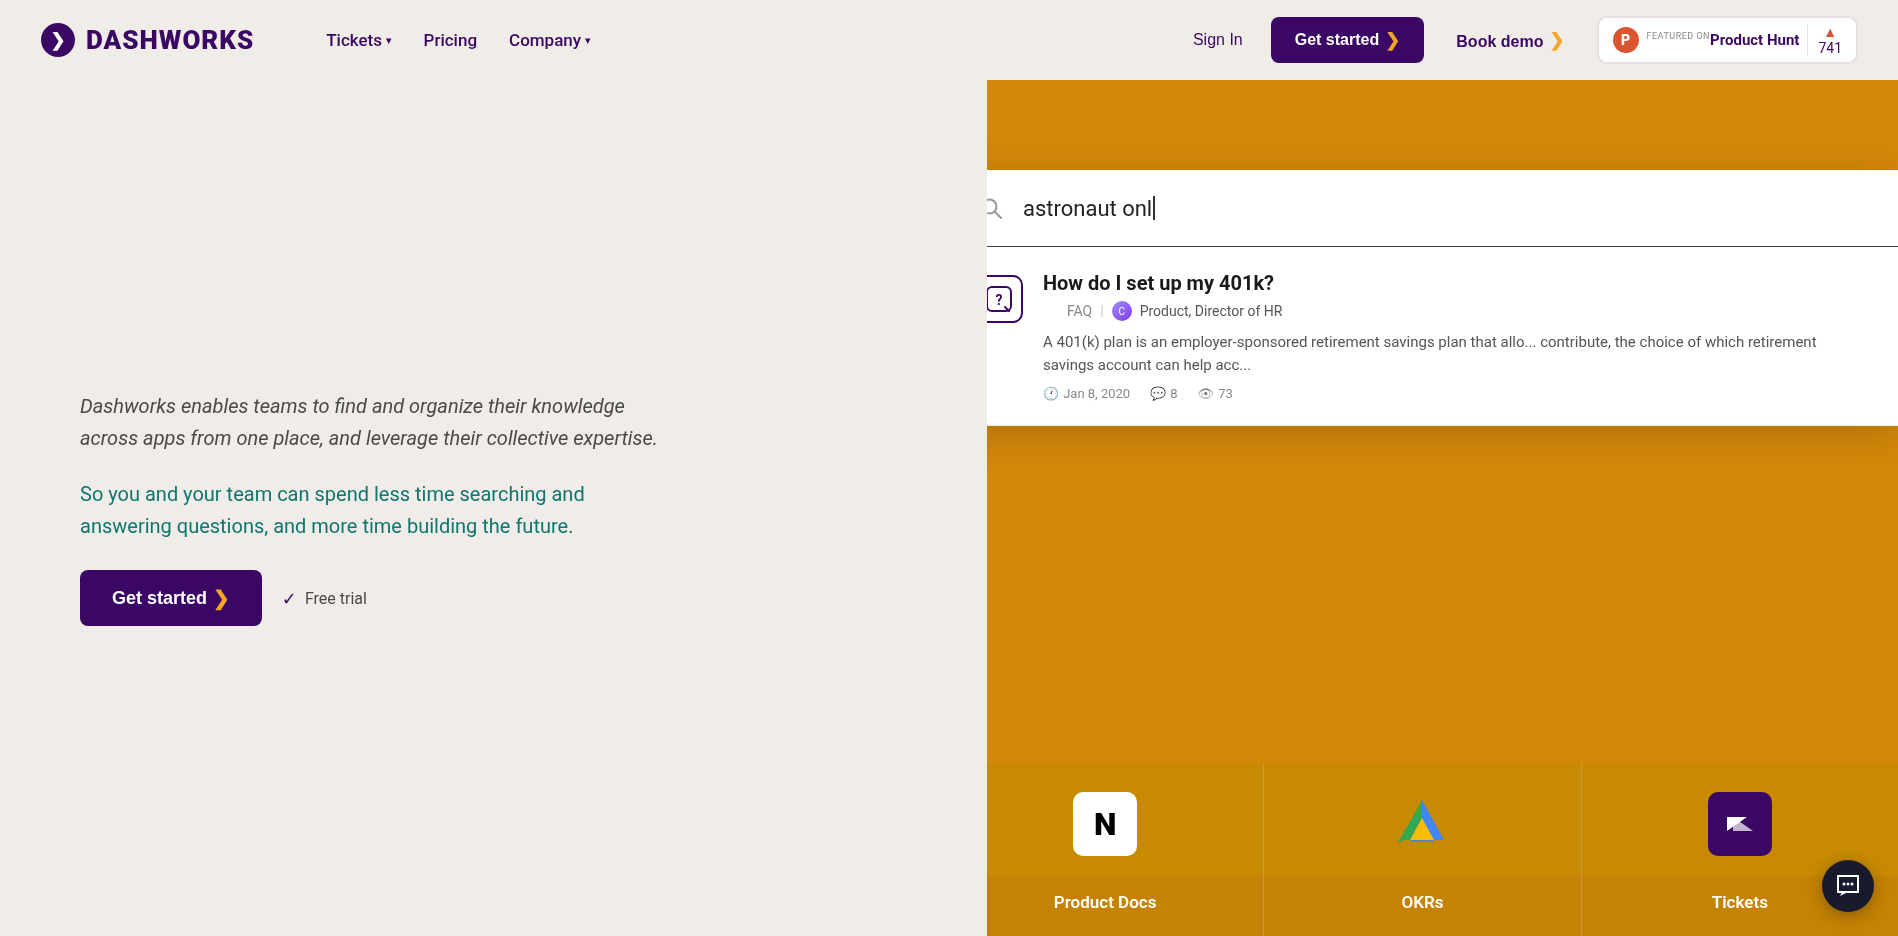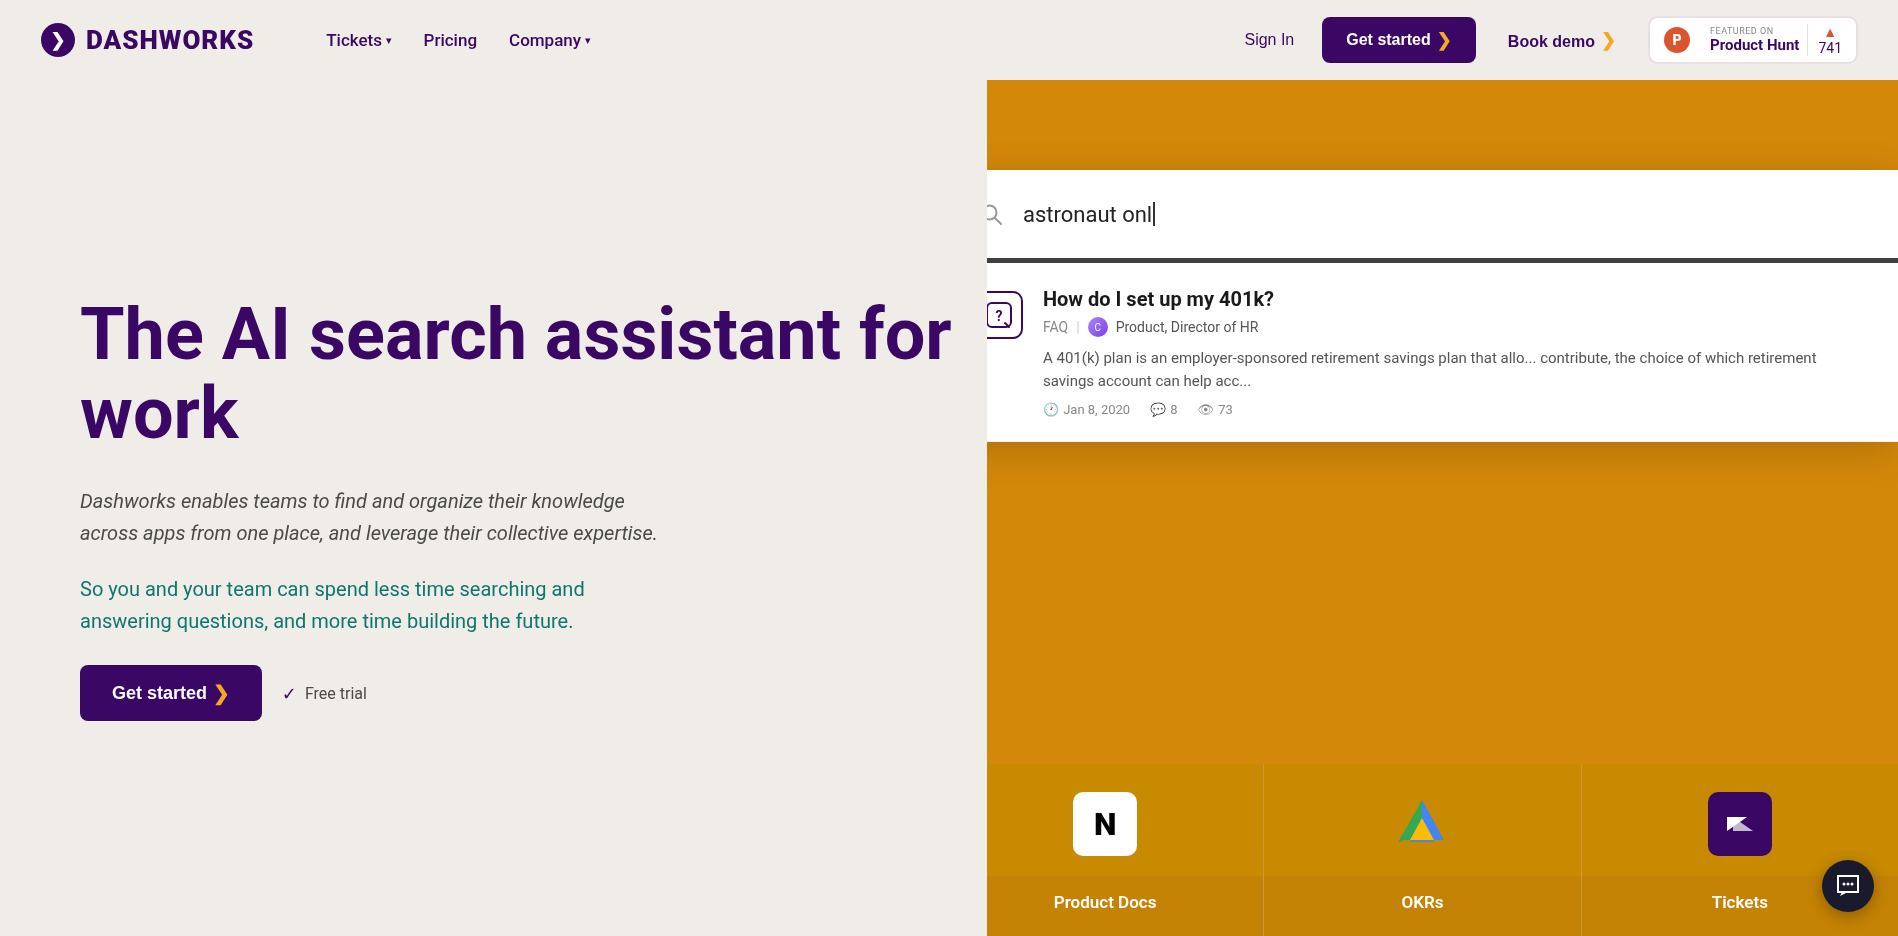--- a/index.html
+++ b/index.html
@@ -123,22 +123,21 @@
       border-radius: 50%;
       display: flex;
       align-items: center;
       justify-content: center;
       color: #fff;
       font-weight: 900;
       font-size: 14px;
     }
     .ph-text {
       display: flex;
-      flex-direction: column;
-      margin-left: 12px;
+      flex-direction: row;
     }
     .ph-featured {
       font-size: 9px;
       color: #888;
       text-transform: uppercase;
       letter-spacing: 0.5px;
     }
     .ph-name {
       font-size: 15px;
       font-weight: 700;
@@ -247,22 +246,22 @@
       left: -40px;
       right: 0;
       background: #fff;
       border-radius: 12px 0 0 0;
       overflow: hidden;
       box-shadow: 0 8px 40px rgba(0,0,0,0.18);
     }
     .search-bar {
       display: flex;
       align-items: center;
-      padding: 28px 28px;
-      border-bottom: 5px solid #404040;
+      padding: 22px 28px;
+      border-bottom: 1px solid #404040;
       background: #fff;
     }
     .search-icon-wrap {
       width: 32px;
       height: 32px;
       display: flex;
       align-items: center;
       justify-content: center;
       color: #aaa;
       font-size: 22px;
@@ -320,20 +319,21 @@
       color: #1a1a1a;
       margin-bottom: 6px;
     }
     .result-meta {
       display: flex;
       align-items: center;
       gap: 8px;
       font-size: 14px;
       color: #888;
       margin-bottom: 10px;
+      margin-left: 24px;
     }
     .result-meta .tag {
       color: #888;
     }
     .result-meta .separator {
       color: #ccc;
     }
     .result-meta .author-avatar {
       width: 20px;
       height: 20px;
@@ -501,21 +501,20 @@
         <span class="ph-arrow-up">▲</span>
         <span class="ph-number">741</span>
       </div>
     </div>
   </div>
 </nav>
 
 <section class="hero">
 
   <div class="hero-left">
-    <h1 class="hero-headline">The AI search assistant for work</h1>
     <p class="hero-sub">Dashworks enables teams to find and organize their knowledge across apps from one place, and leverage their collective expertise.</p>
     <p class="hero-sub2">So you and your team can spend less time searching and answering questions, and more time building the future.</p>
     <div class="hero-cta">
       <button class="hero-get-started">
         <span>Get started</span>
         <span class="arrow">❯</span>
       </button>
       <div class="free-trial">
         <span class="checkmark">✓</span>
         <span>Free trial</span>

